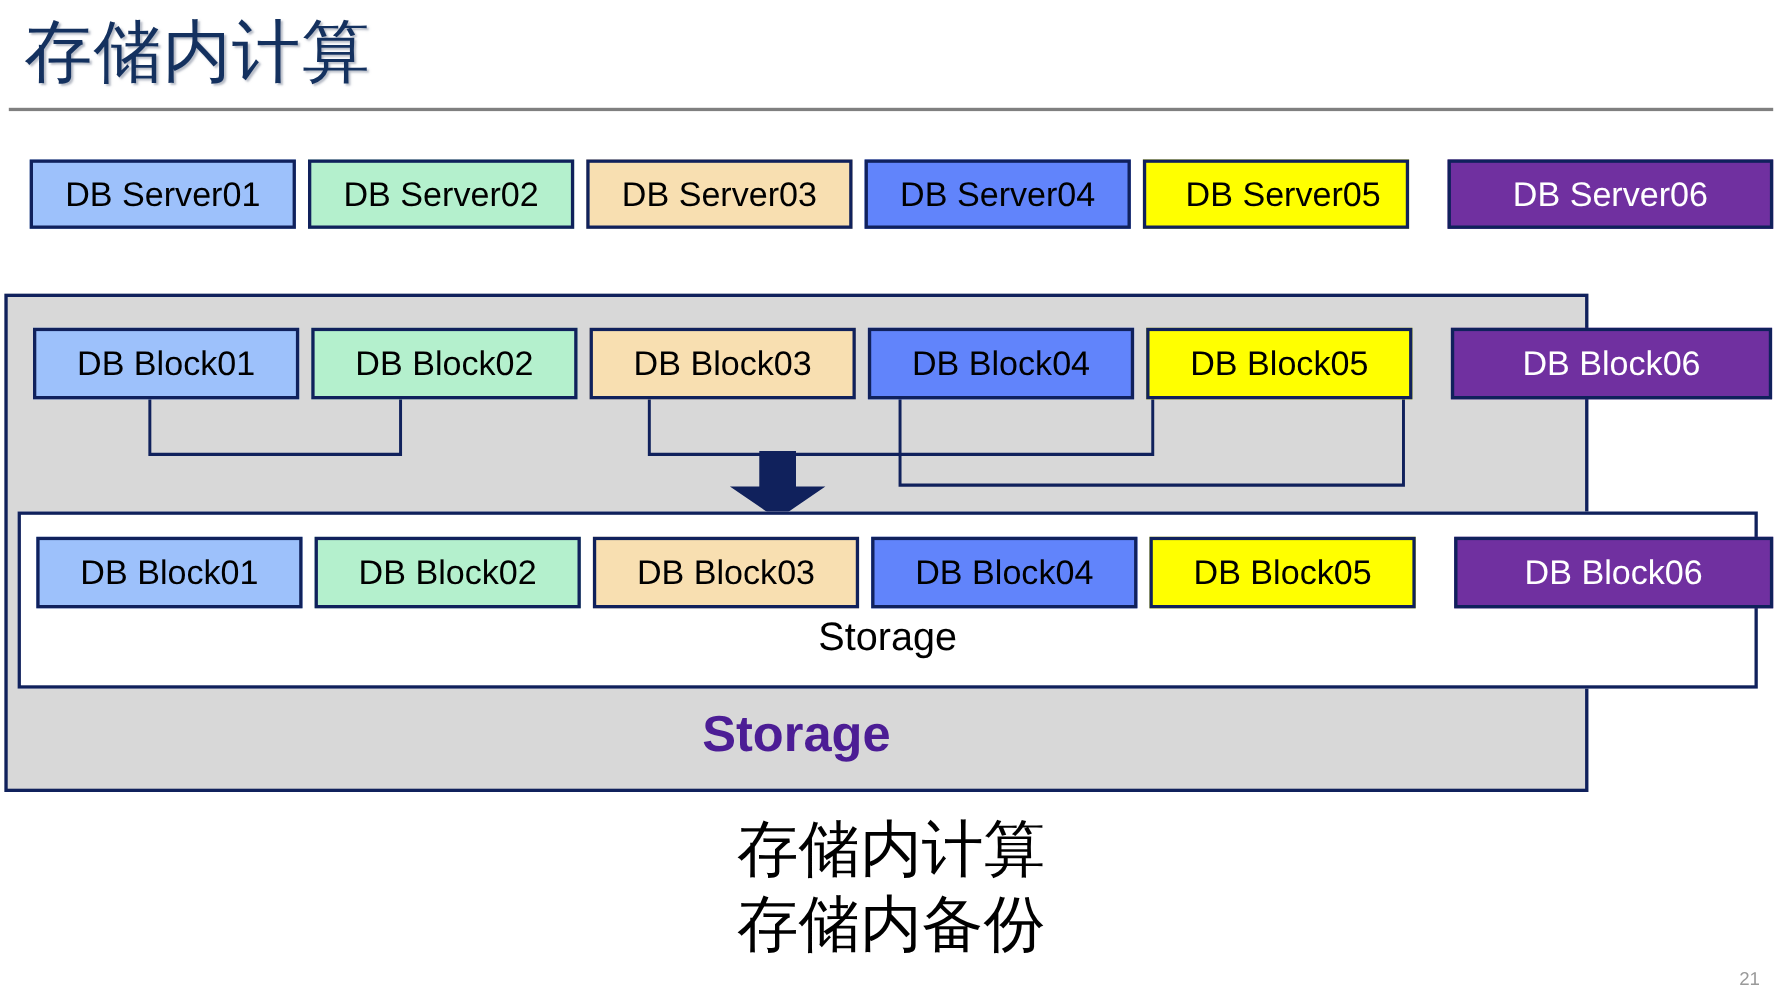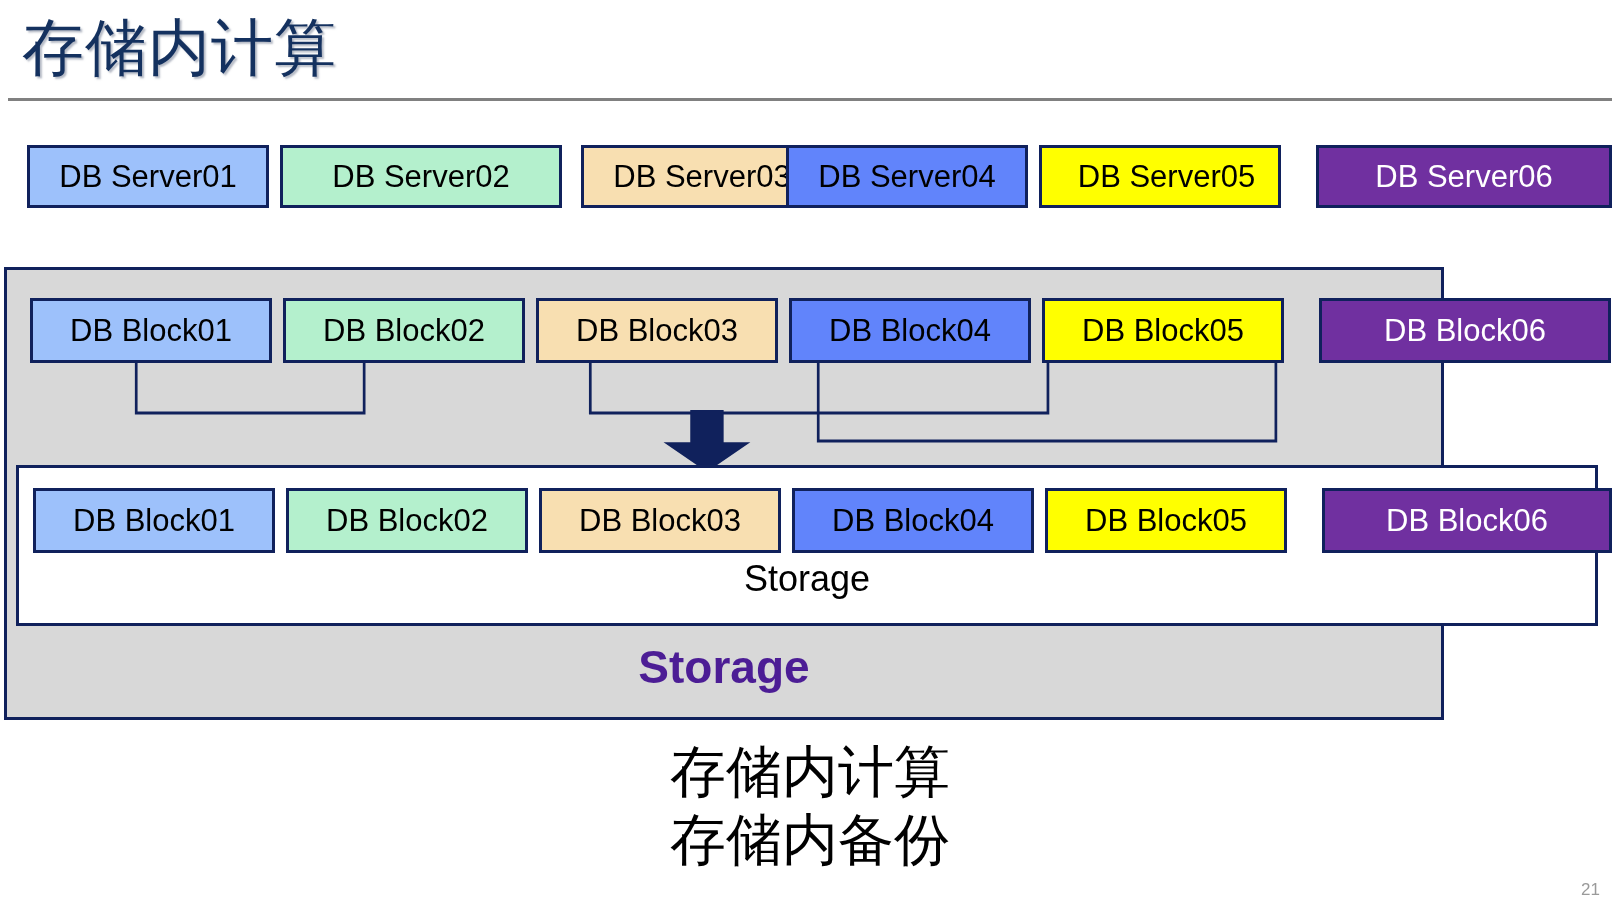--- a/index.html
+++ b/index.html
@@ -133,22 +133,22 @@
   }
 </style>
 </head>
 <body>
 
 <div id="slide-title">存储内计算</div>
 <div id="title-rule"></div>
 
 <div id="server-row">
     <div class="cbox" style="left: 27px; top: 145px; width: 242px; height: 63px; background: rgb(157, 193, 251); color: rgb(0, 0, 0);">DB Server01</div>
-    <div class="cbox" style="left: 280px; top: 145px; width: 282px; height: 63px; background: rgb(180, 240, 205); color: rgb(0, 0, 0);">DB Server02</div>
-    <div class="cbox" style="left: 533px; top: 145px; width: 242px; height: 63px; background: rgb(248, 223, 177); color: rgb(0, 0, 0); margin-left: 48px;">DB Server03</div>
+    <div class="cbox" style="left: 280px; top: 145px; width: 242px; height: 63px; background: rgb(180, 240, 205); color: rgb(0, 0, 0);">DB Server02</div>
+    <div class="cbox" style="left: 533px; top: 145px; width: 242px; height: 63px; background: rgb(248, 223, 177); color: rgb(0, 0, 0);">DB Server03</div>
     <div class="cbox" style="left: 786px; top: 145px; width: 242px; height: 63px; background: rgb(97, 132, 251); color: rgb(0, 0, 0);">DB Server04</div>
     <div class="cbox" style="left: 1039px; top: 145px; width: 242px; height: 63px; background: rgb(255, 255, 0); color: rgb(0, 0, 0); padding-left: 13px;">DB Server05</div>
     <div class="cbox light-text" style="left: 1292px; top: 145px; width: 296px; height: 63px; background: rgb(112, 48, 160); color: rgb(255, 255, 255);">DB Server06</div>
   </div>
 
 <div id="storage-panel">
 
   <svg id="connector-svg" viewBox="0 0 1598 447" preserveAspectRatio="none">
       <path d="M 144 93 L 144 143 L 398 143 L 398 93" fill="none" stroke="#10215c" stroke-width="3"></path>
       <path d="M 650 93 L 650 143 L 1160 143 L 1160 93" fill="none" stroke="#10215c" stroke-width="3"></path>

